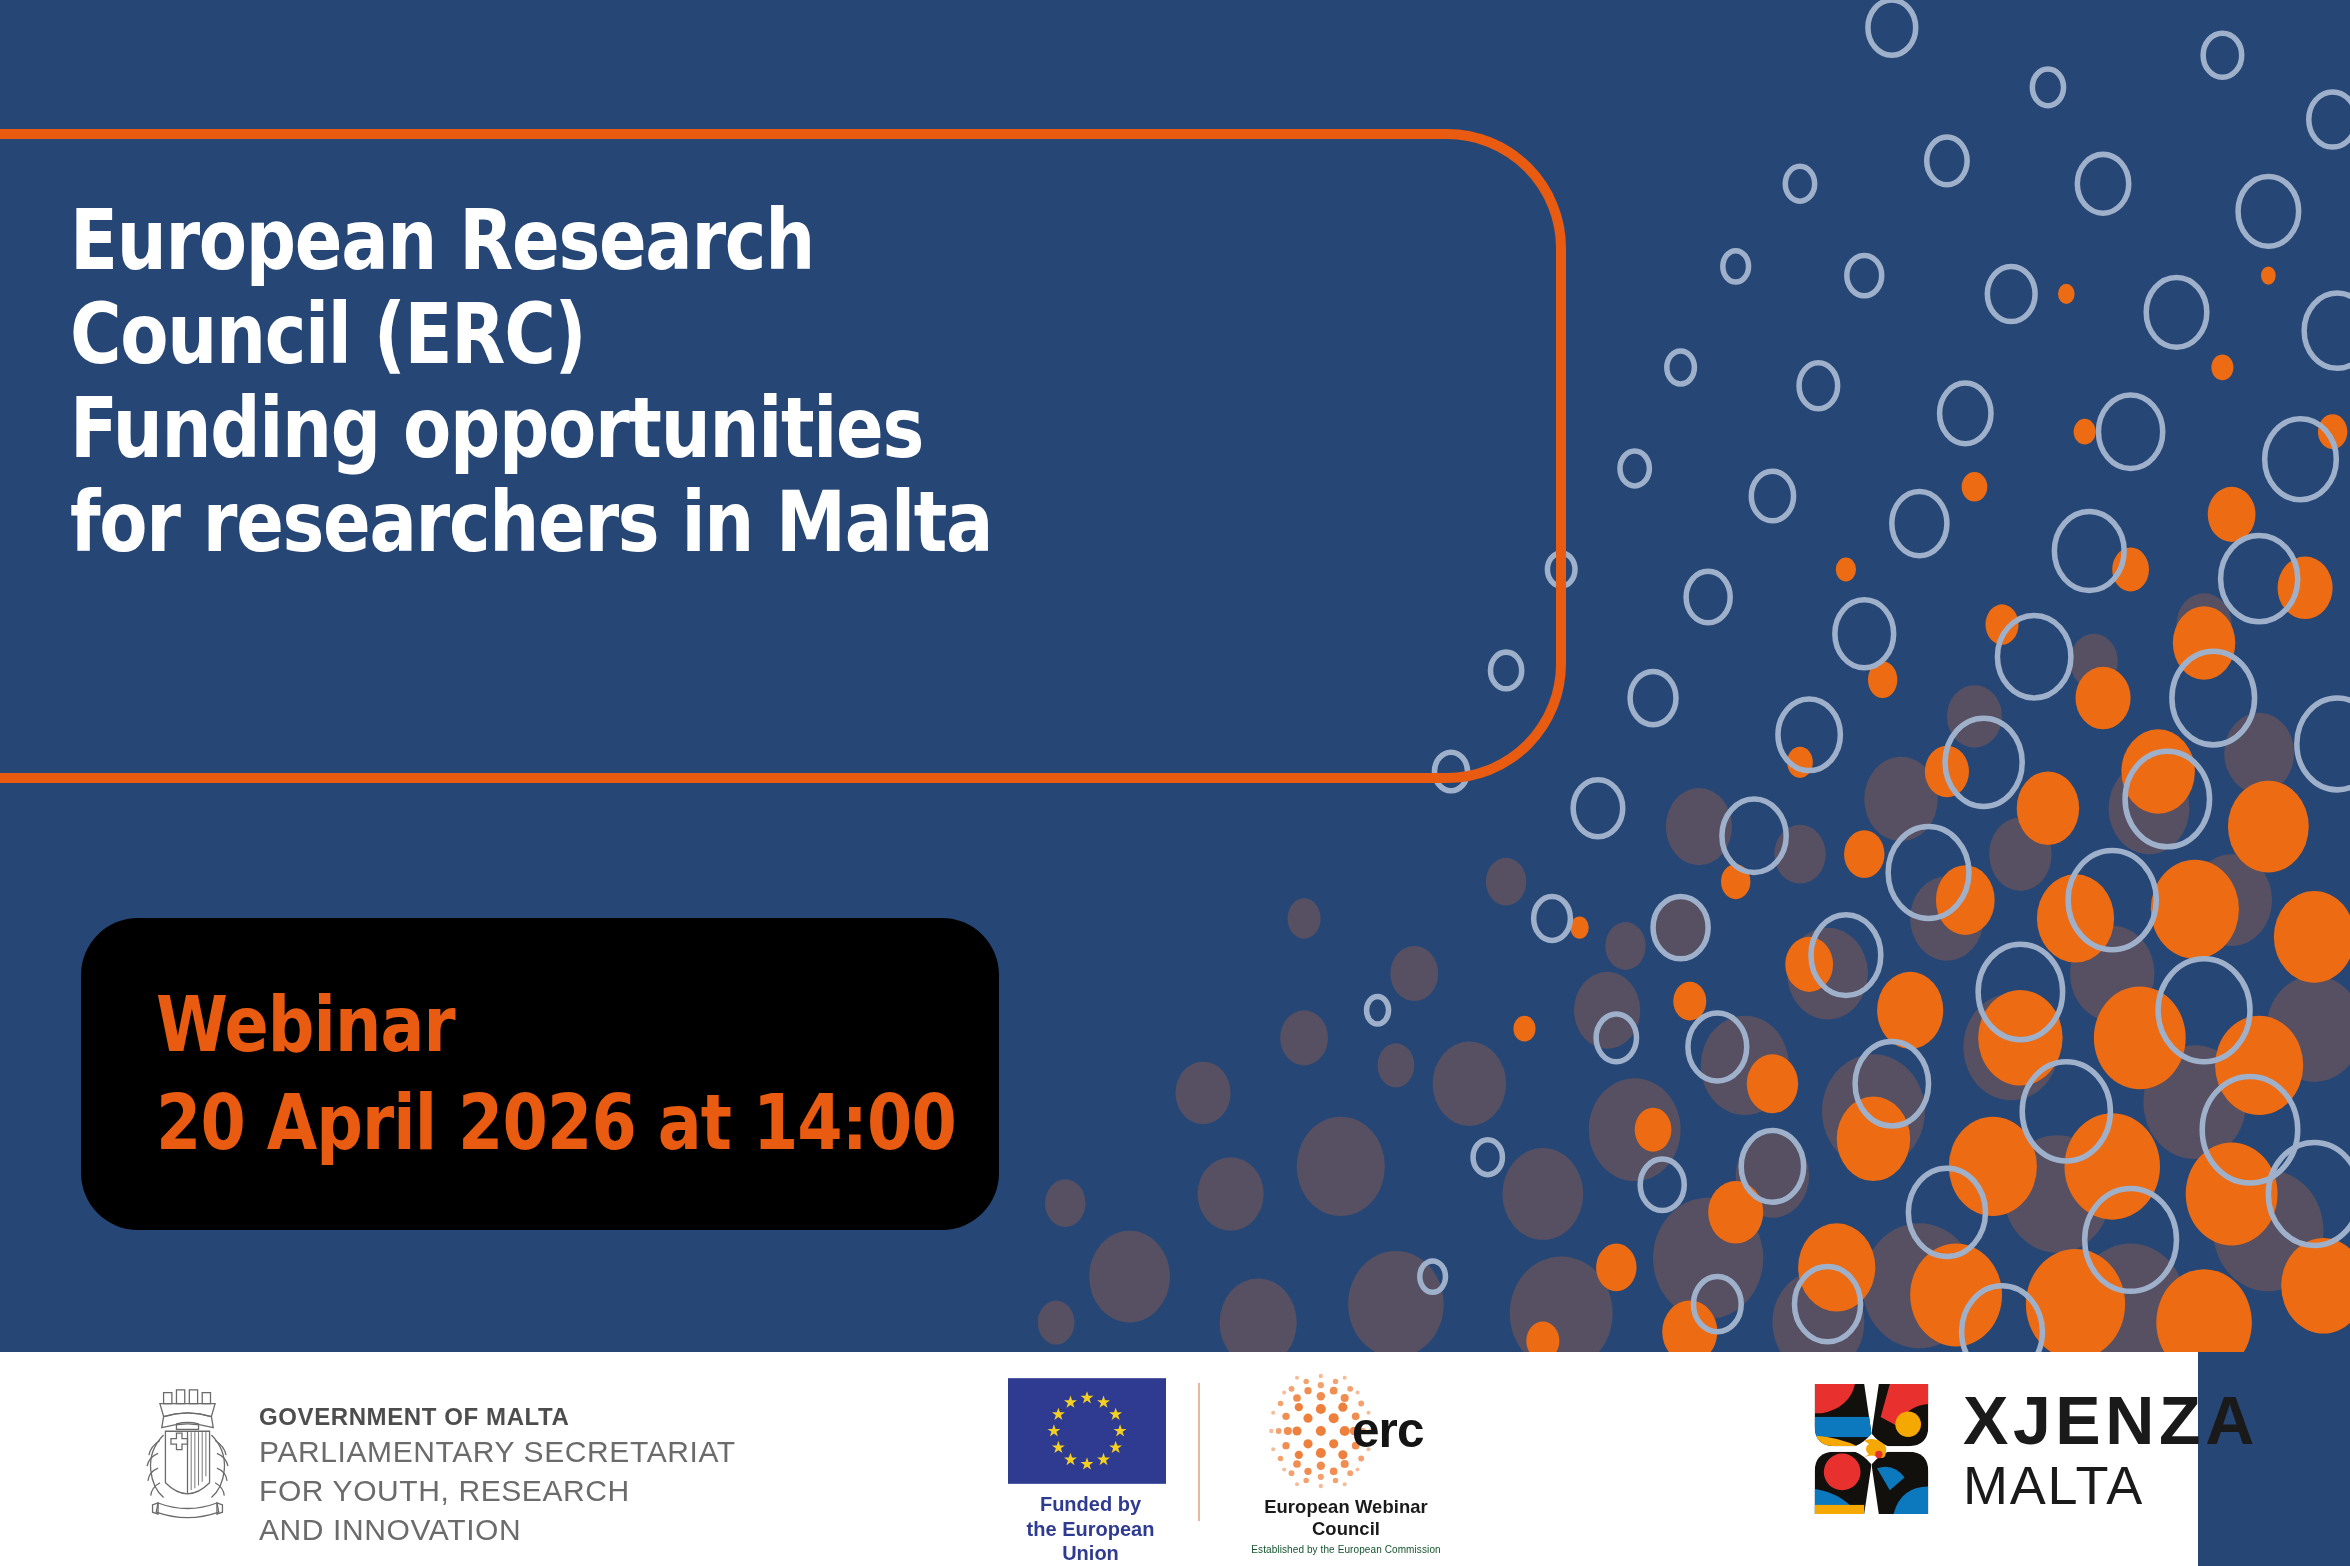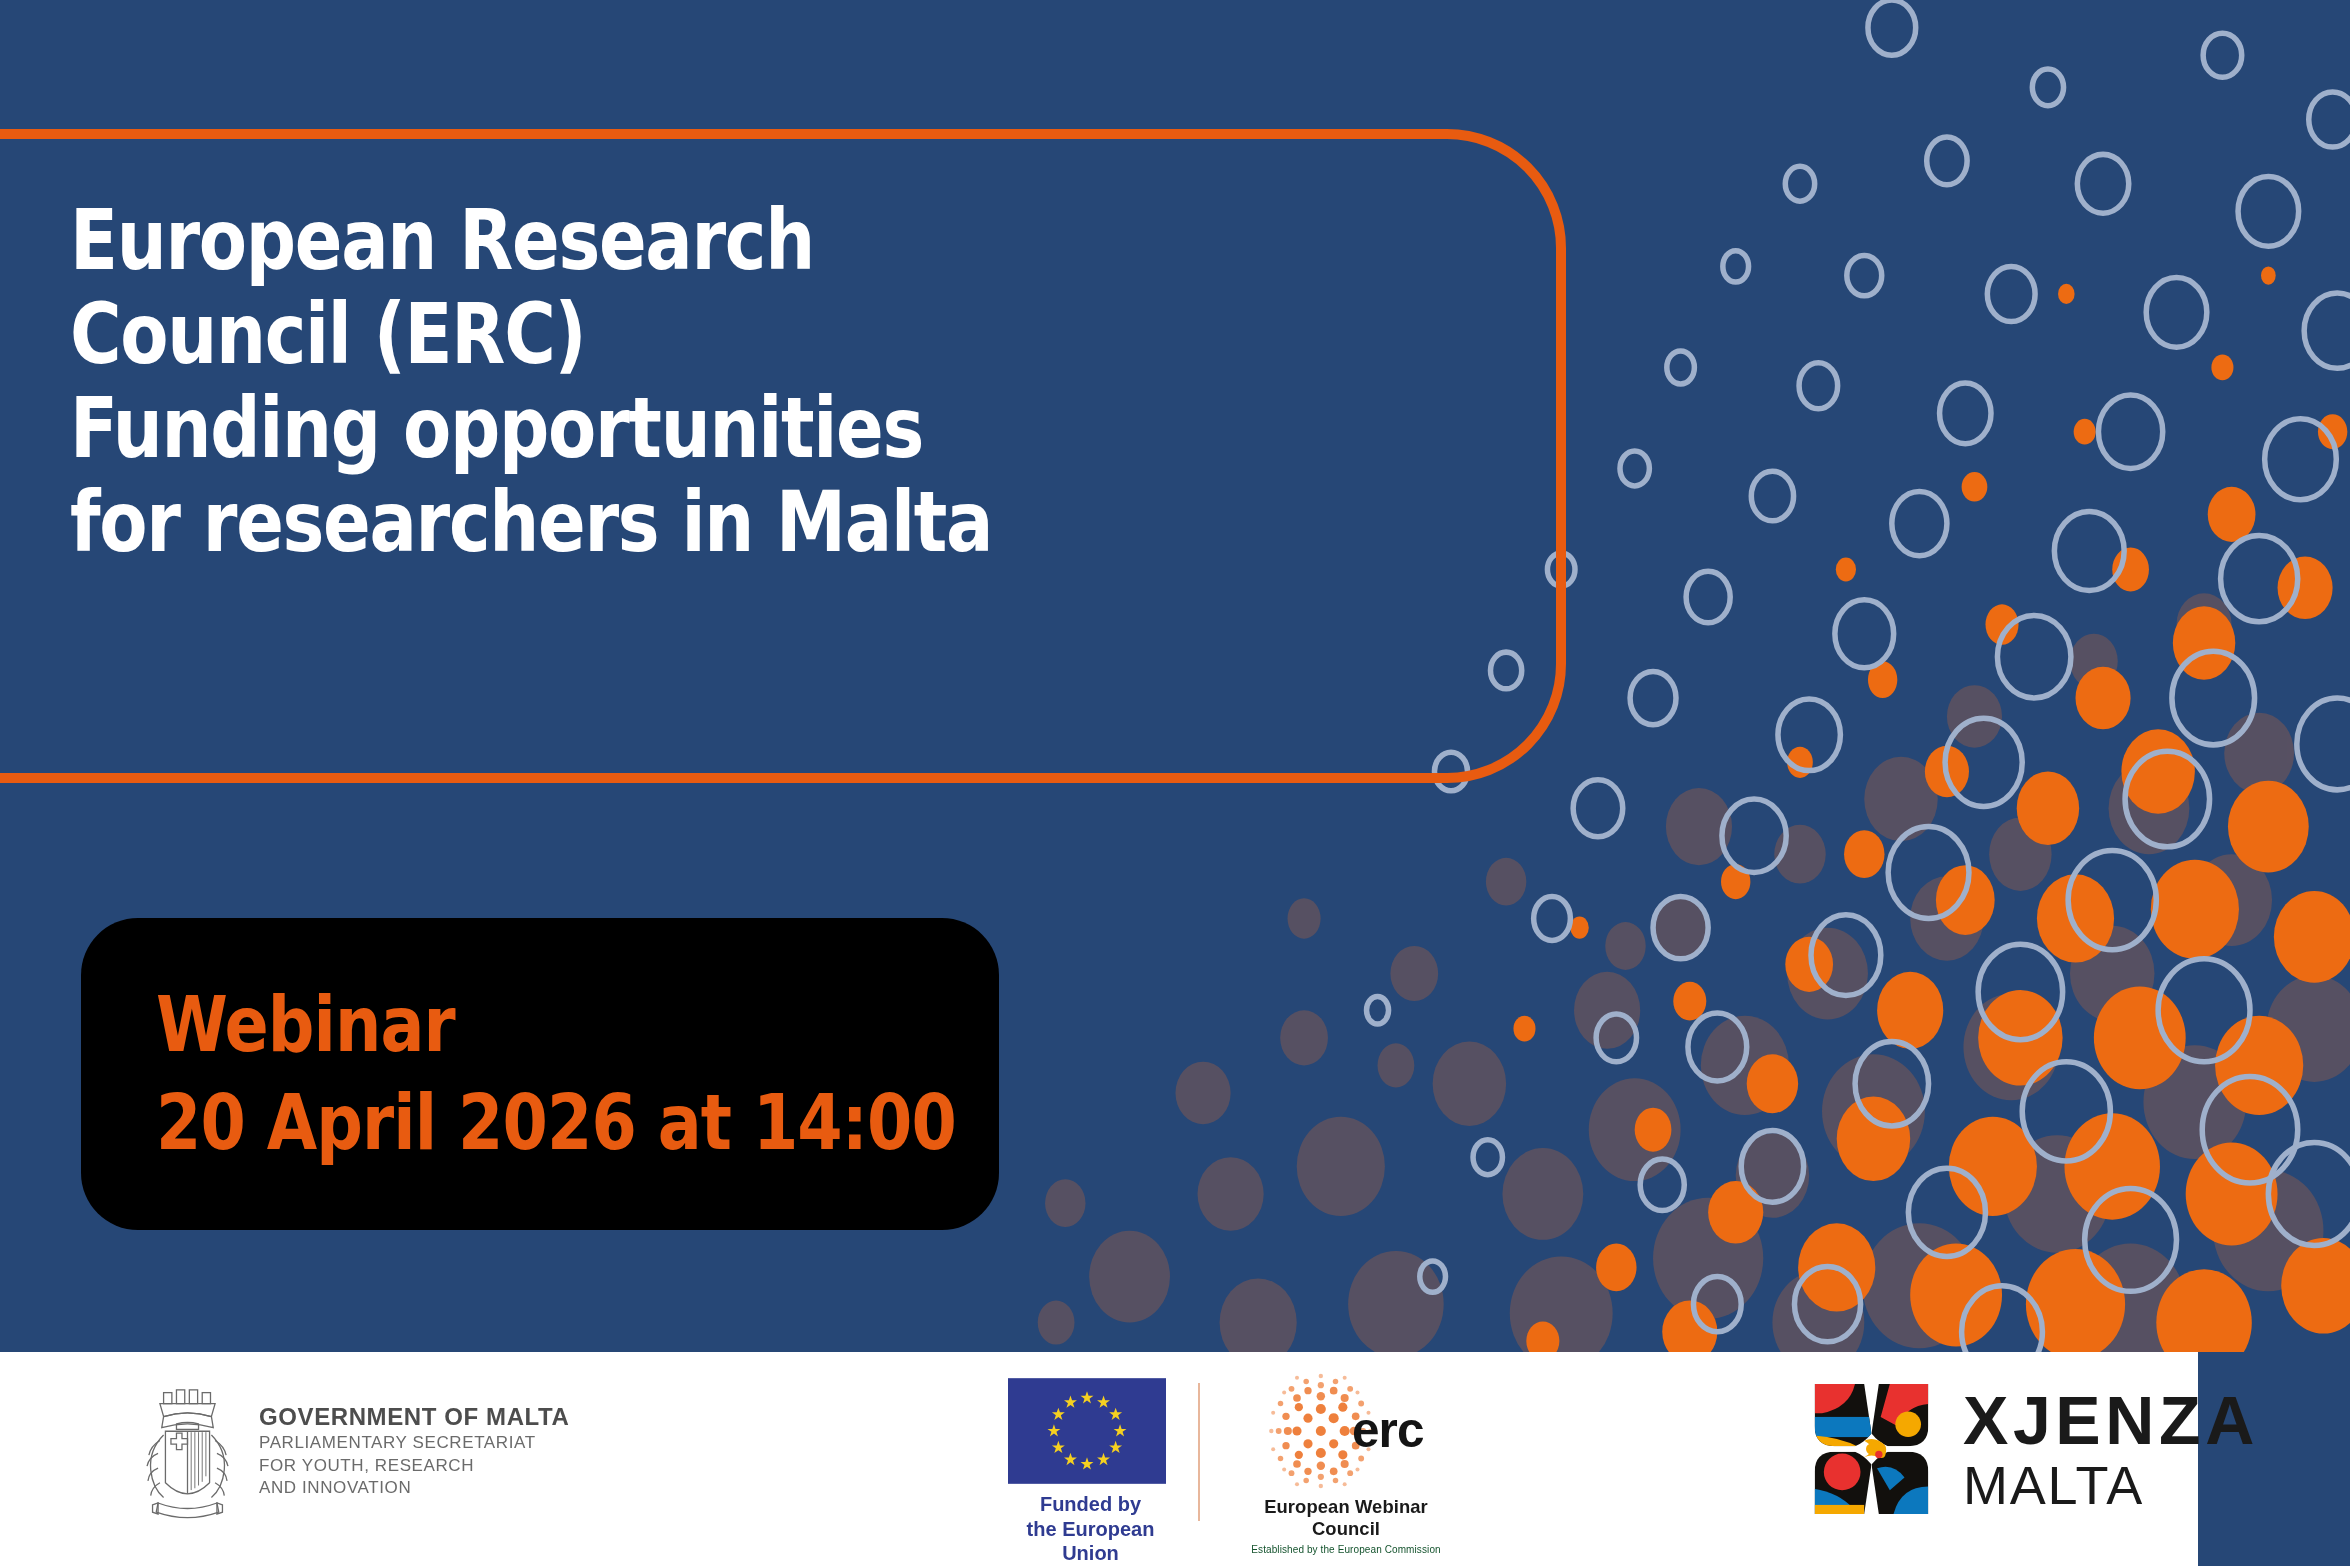--- a/index.html
+++ b/index.html
@@ -84,21 +84,21 @@
     position:absolute;left:136px;top:35px;
     display:flex;align-items:flex-start;gap:20px;
   }
   .gov-crest{width:103px;height:140px;}
   .gov-text{padding-top:14.7px;}
   .gov-title{
     font-size:24px;font-weight:700;color:#4d4d4d;
     letter-spacing:0.6px;line-height:1.28;
   }
   .gov-sub{
-    font-size:17px;font-weight:400;color:#6b6b6b;
+    font-size:30px;font-weight:400;color:#6b6b6b;
     letter-spacing:0.6px;line-height:1.30;white-space:pre-line;
   }
 
   
   .eu-block{position:absolute;left:1008px;top:26px;width:165px;}
   .eu-flag{width:158px;height:106px;display:block;}
   .eu-caption{
     margin-top:8.3px;text-align:center;
     font-size:20px;font-weight:700;color:#2f3b91;
     line-height:1.22;white-space:pre-line;

